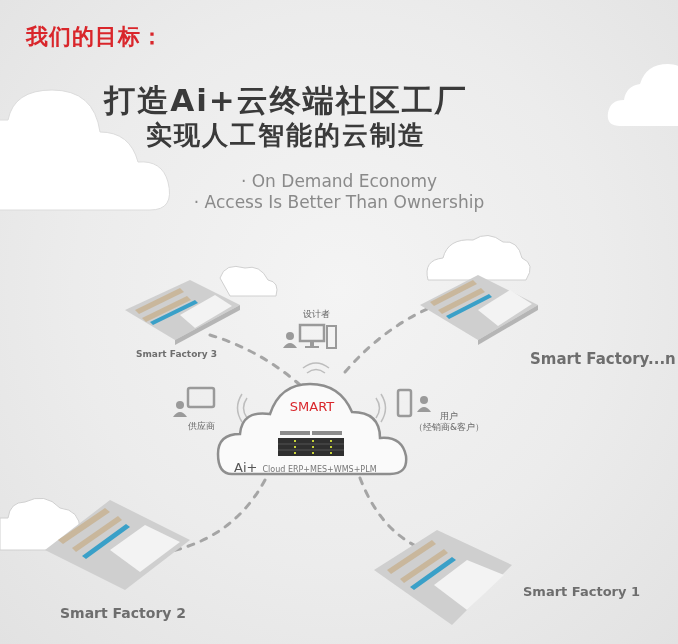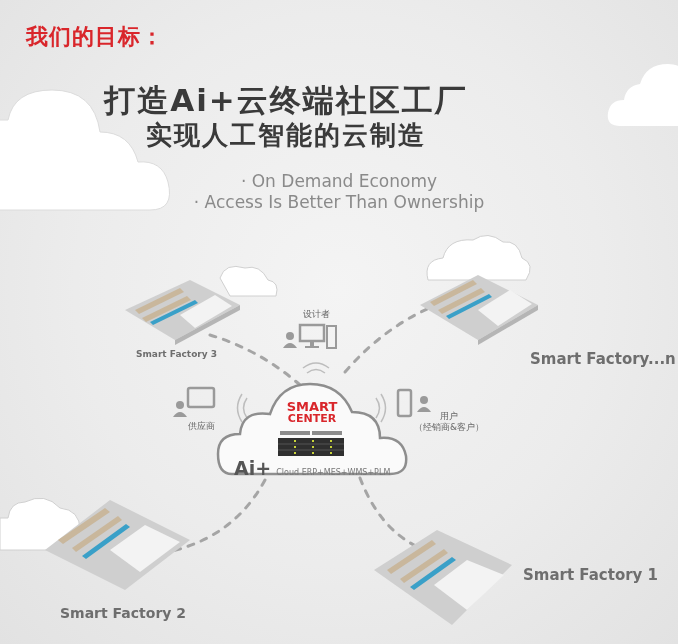--- a/index.html
+++ b/index.html
@@ -84,21 +84,21 @@
 </svg>
 <div class="abs flabel" style="left:60px;top:605px;font-size:14px;">Smart Factory 2</div>
 
 <svg class="abs" style="left:372px;top:525px" width="150" height="110" viewBox="0 0 150 110">
   <polygon points="2,45 65,5 140,40 80,100" fill="#cfcfcf"></polygon>
   <polygon points="15,45 60,15 64,19 19,49" fill="#c9b79c"></polygon>
   <polygon points="28,54 72,24 76,28 32,58" fill="#c9b79c"></polygon>
   <polygon points="38,62 80,32 84,35 42,65" fill="#3aa0c8"></polygon>
   <polygon points="62,60 95,35 132,50 95,85" fill="#f3f3f3"></polygon>
 </svg>
-<div class="abs flabel" style="left:523px;top:566px;font-size:15px;">Smart Factory 1</div>
+<div class="abs flabel" style="left:523px;top:584px;font-size:13px;">Smart Factory 1</div>
 
 <div class="abs lbl" style="left:303px;top:308px;">设计者</div>
 <svg class="abs" style="left:282px;top:322px" width="60" height="30" viewBox="0 0 60 30">
   <circle cx="8" cy="14" r="4" fill="#9a9a9a"></circle>
     <path d="M1,26 Q8,16 15,26 Z" fill="#9a9a9a"></path>
   <rect x="18" y="3" width="24" height="16" fill="none" stroke="#9a9a9a" stroke-width="2.5"></rect>
   <rect x="28" y="19" width="4" height="5" fill="#9a9a9a"></rect>
     <rect x="23" y="24" width="14" height="2" fill="#9a9a9a"></rect>
   <rect x="45" y="4" width="9" height="22" fill="none" stroke="#9a9a9a" stroke-width="2"></rect>
 </svg>
@@ -130,20 +130,19 @@
       <rect x="100" y="70" width="2" height="2"></rect>
       <rect x="118" y="70" width="2" height="2"></rect>
   <rect x="82" y="76" width="2" height="2"></rect>
       <rect x="100" y="76" width="2" height="2"></rect>
       <rect x="118" y="76" width="2" height="2"></rect>
   <rect x="82" y="82" width="2" height="2"></rect>
       <rect x="100" y="82" width="2" height="2"></rect>
       <rect x="118" y="82" width="2" height="2"></rect>
     </g>
 </svg>
-<div class="abs" style="left:212px;top:401px;width:200px;text-align:center;font-weight:bold;font-size:13px;line-height:12px;color:#d9262b;">
+<div class="abs" style="left:212px;top:401px;width:200px;text-align:center;font-weight:normal;font-size:13px;line-height:12px;color:#d9262b;">
   <div>SMART</div>
-  <div style="font-size:11px;">CENTER</div>
 </div>
 <div class="abs" style="left:234px;top:457px;white-space:nowrap;">
-  <span style="font-size:19px;font-weight:bold;color:#555;">Ai+</span>
+  <span style="font-size:13px;font-weight:normal;color:#555;">Ai+</span>
   <span style="font-size:8px;color:#777;">Cloud ERP+MES+WMS+PLM</span>
 </div>
 
 </body></html>

